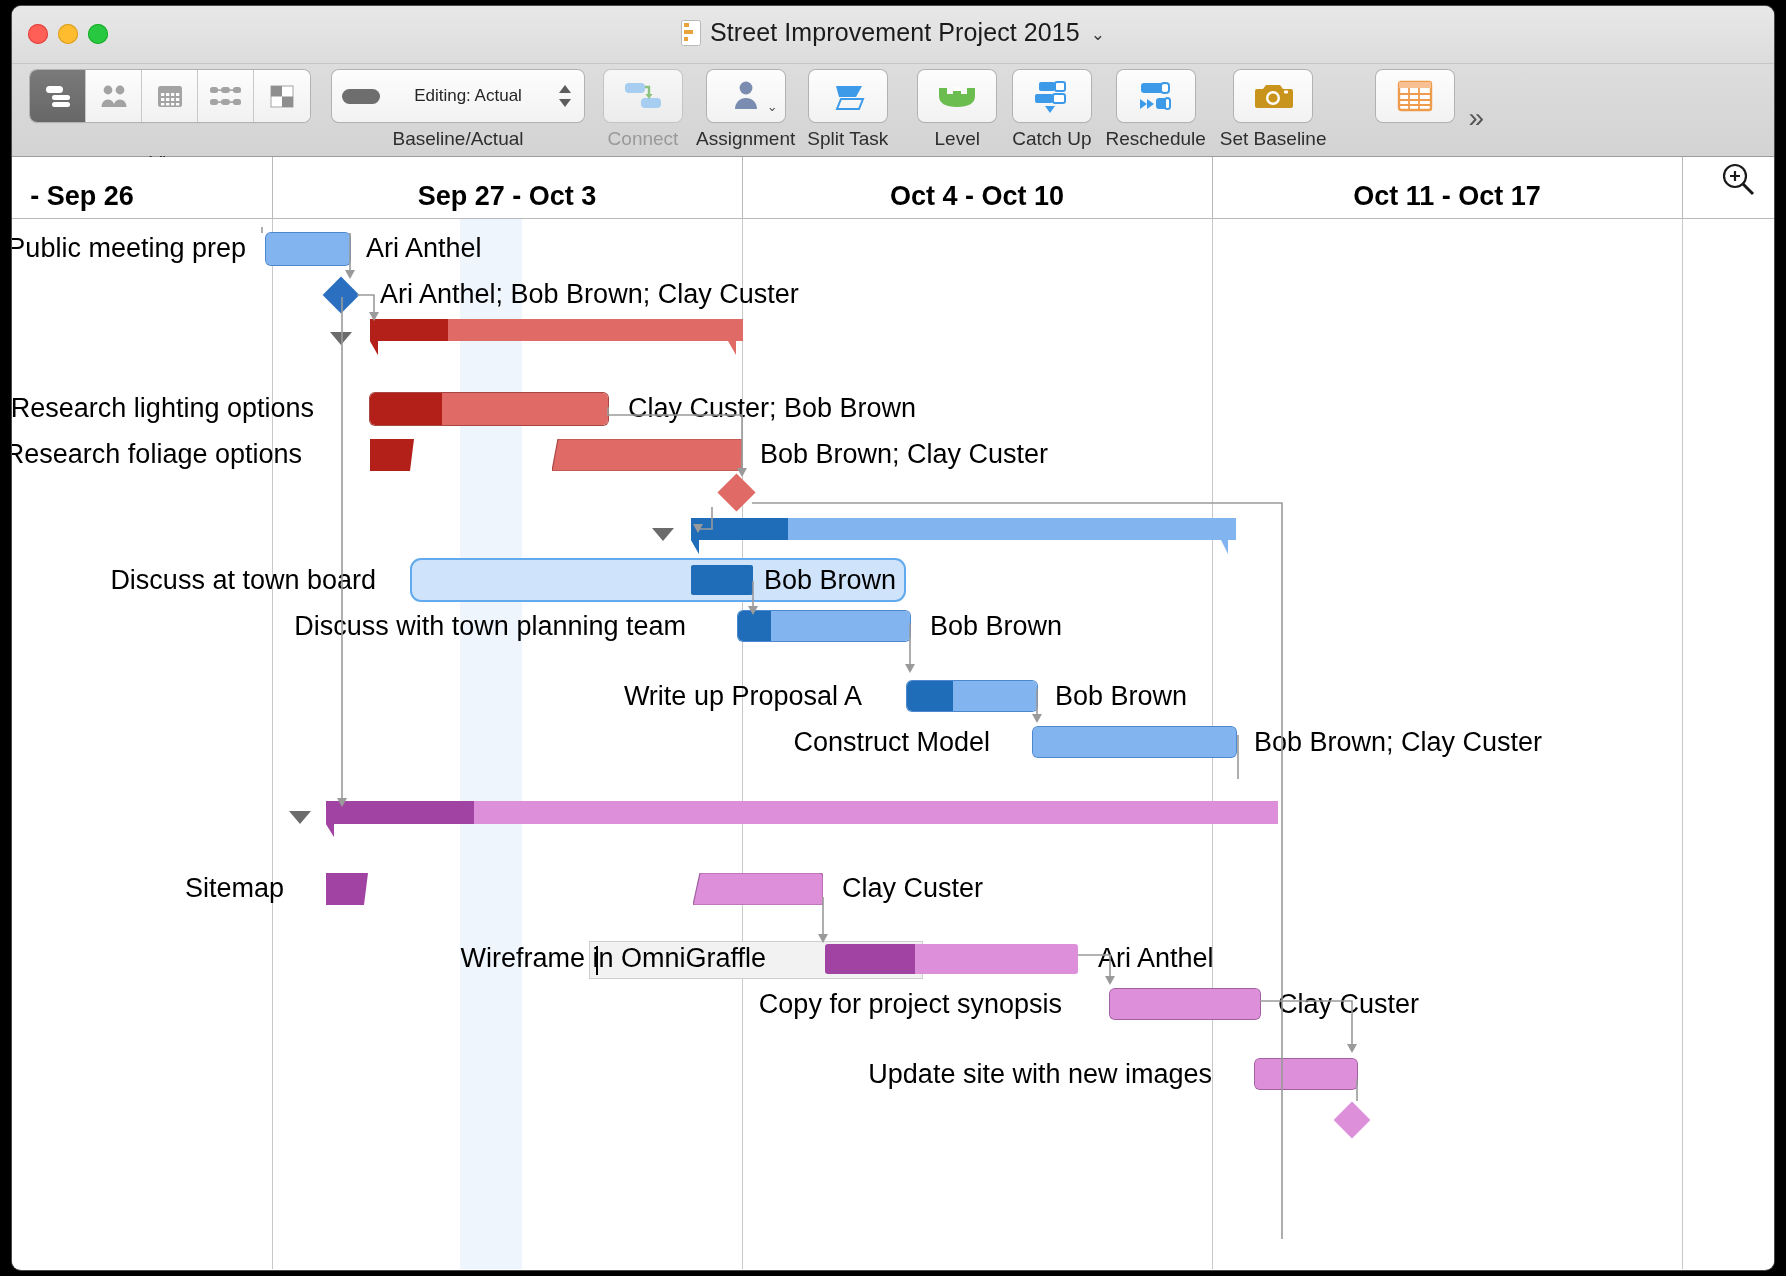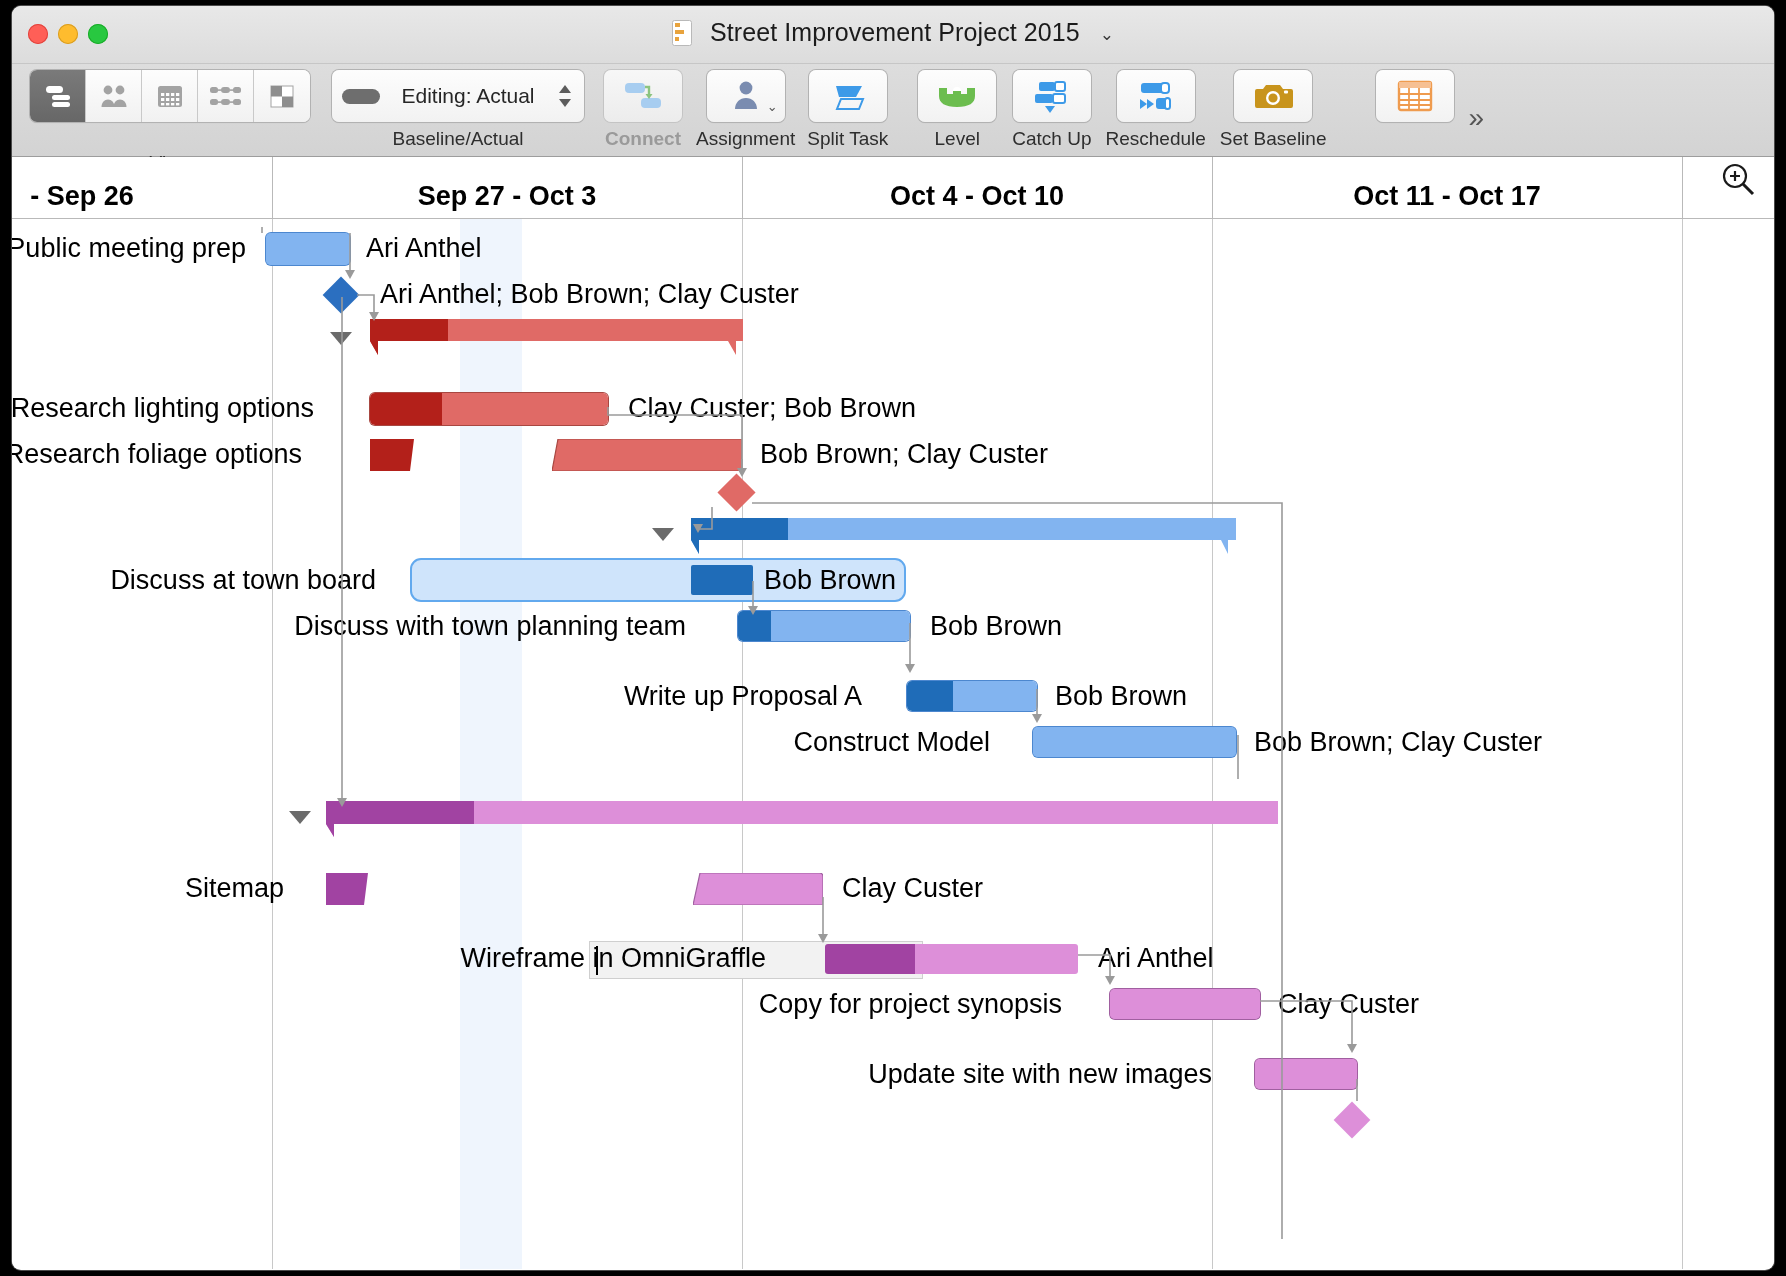--- a/index.html
+++ b/index.html
@@ -26,38 +26,38 @@
     border-bottom: 1px solid #c6c6c6;
   }
   .traffic { position: absolute; left: 16px; top: 18px; display: flex; gap: 10px; }
   .dot { width: 20px; height: 20px; border-radius: 50%; }
   .dot.red { background: #ff5f57; box-shadow: inset 0 0 0 1px #e0443e; }
   .dot.yellow { background: #febc2e; box-shadow: inset 0 0 0 1px #d89d22; }
   .dot.green { background: #28c840; box-shadow: inset 0 0 0 1px #1aab29; }
 
   .title-center {
     position: absolute; left: 0; right: 0; top: 12px;
-    display: flex; align-items: center; justify-content: center; gap: 18px;
+    display: flex; align-items: center; justify-content: center; gap: 9px;
   }
   .doc-icon { width: 20px; height: 26px; position: relative; flex: none; }
   .title-text { font-size: 25px; color: #1b1b1b; letter-spacing: .1px; }
   .title-chev { font-size: 17px; color: #3a3a3a; margin-left: 2px; margin-top:4px;}
 
   
   .toolbar {
     position: relative;
     height: 93px;
     background: linear-gradient(#dddddd,#d3d3d3);
     border-bottom: 1px solid #9d9d9d;
     display: flex; align-items: flex-start;
     padding: 6px 0 0 0;
   }
   .tgroup { display: flex; flex-direction: column; align-items: center; }
   .tgroup .caption { font-size: 19px; color: #2e2e2e; margin-top: 6px; white-space: nowrap; }
-  .tgroup .caption.dim { color: #9a9a9a; font-weight: bold; }
+  .tgroup .caption.dim { color: #9a9a9a; }
 
   .seg {
     display: flex; border-radius: 7px; overflow: hidden;
     box-shadow: 0 0 0 1px #b2b2b2, 0 1px 1px rgba(0,0,0,.12);
     background: #fbfbfb; height: 52px;
   }
   .seg .sb {
     width: 56px; height: 52px;
     display: flex; align-items: center; justify-content: center;
     background: linear-gradient(#fdfdfd,#f1f1f1);
@@ -68,21 +68,21 @@
 
   .popup {
     display: flex; align-items: center;
     height: 52px; width: 252px;
     background: linear-gradient(#fdfdfd,#f2f2f2);
     border-radius: 7px;
     box-shadow: 0 0 0 1px #b2b2b2, 0 1px 1px rgba(0,0,0,.12);
     padding: 0 10px;
   }
   .popup .pill { width: 38px; height: 15px; border-radius: 8px; background: #6e6e6e; flex: none; }
-  .popup .plabel { flex: 1; text-align: center; font-size: 21px; color: #262626; }
+  .popup .plabel { flex: 1; text-align: center; font-size: 17px; color: #262626; }
   .popup .steppers { display: flex; flex-direction: column; gap: 2px; flex: none; }
 
   .tbtn {
     width: 78px; height: 52px;
     background: linear-gradient(#fdfdfd,#f2f2f2);
     border-radius: 7px;
     box-shadow: 0 0 0 1px #b2b2b2, 0 1px 1px rgba(0,0,0,.12);
     display: flex; align-items: center; justify-content: center;
     position: relative;
   }

